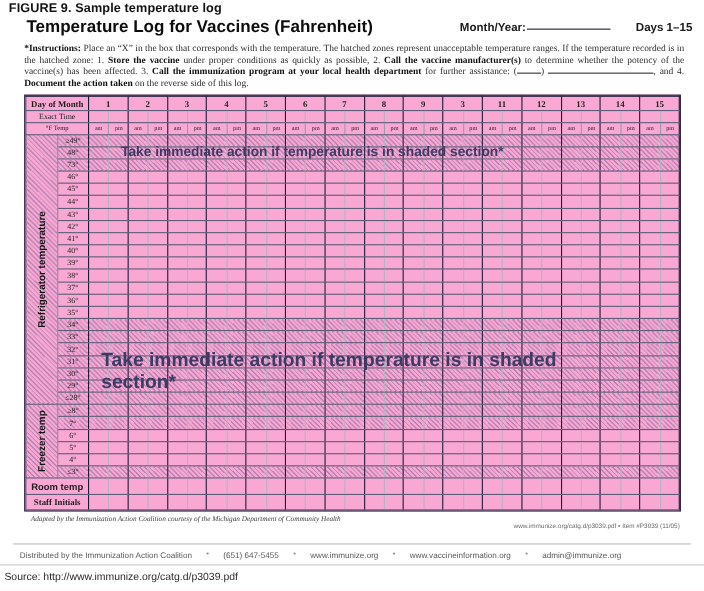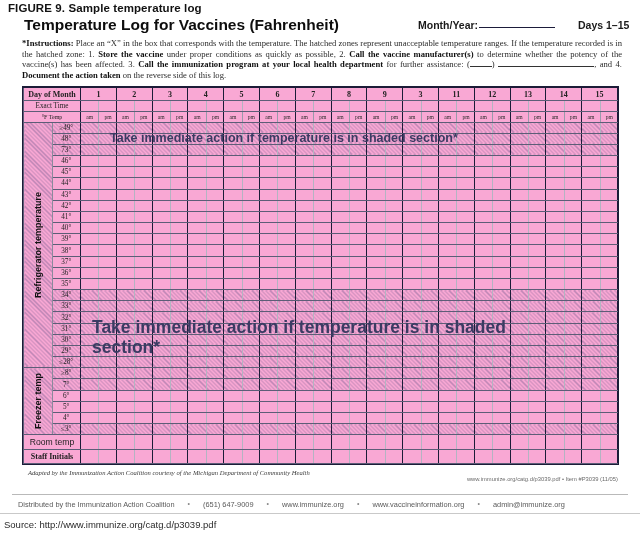--- a/index.html
+++ b/index.html
@@ -183,21 +183,21 @@
   #warn-bottom {
     left: 92px; top: 318px;
     width: 470px;
     font-size: 17.5px;
   }
 
   tr.bold-top td { border-top: 1.4px solid #1c1c38; }
   tr.roomtemp td, tr.staff td { height: 13px; }
   tr.roomtemp td.rowlabel-wide, tr.staff td.rowlabel-wide {
     font-family: "Liberation Sans", sans-serif;
-    font-weight: normal;
+    font-weight: bold;
     font-size: 8.6px;
     border-right: 1.4px solid #1c1c38;
   }
   tr.staff td.rowlabel-wide { font-family: "Liberation Serif", serif; font-weight: bold; font-size: 8px; }
 
   
   #adapted-note {
     position: absolute; left: 28px; top: 469px;
     font-family: "Liberation Serif", serif;
     font-style: italic;
@@ -908,21 +908,21 @@
 <div class="warn-overlay" id="warn-top">Take immediate action if temperature is in shaded section*</div>
 <div class="warn-overlay" id="warn-bottom">Take immediate action if temperature is in shaded section*</div>
 
 <div id="adapted-note">Adapted by the Immunization Action Coalition courtesy of the Michigan Department of Community Health</div>
 <div id="pdf-ref">www.immunize.org/catg.d/p3039.pdf • Item #P3039 (11/05)</div>
 
 <div id="footer-rule"></div>
 <div id="footer-line">
   <span>Distributed by the Immunization Action Coalition</span>
   <span class="sep">•</span>
-  <span>(651) 647-9009</span>
+  <span>(651) 647-5455</span>
   <span class="sep">•</span>
   <span>www.immunize.org</span>
   <span class="sep">•</span>
   <span>www.vaccineinformation.org</span>
   <span class="sep">•</span>
   <span>admin@immunize.org</span>
 </div>
 <div id="footer-rule2"></div>
 <div id="source-line">Source: http://www.immunize.org/catg.d/p3039.pdf</div>
 

